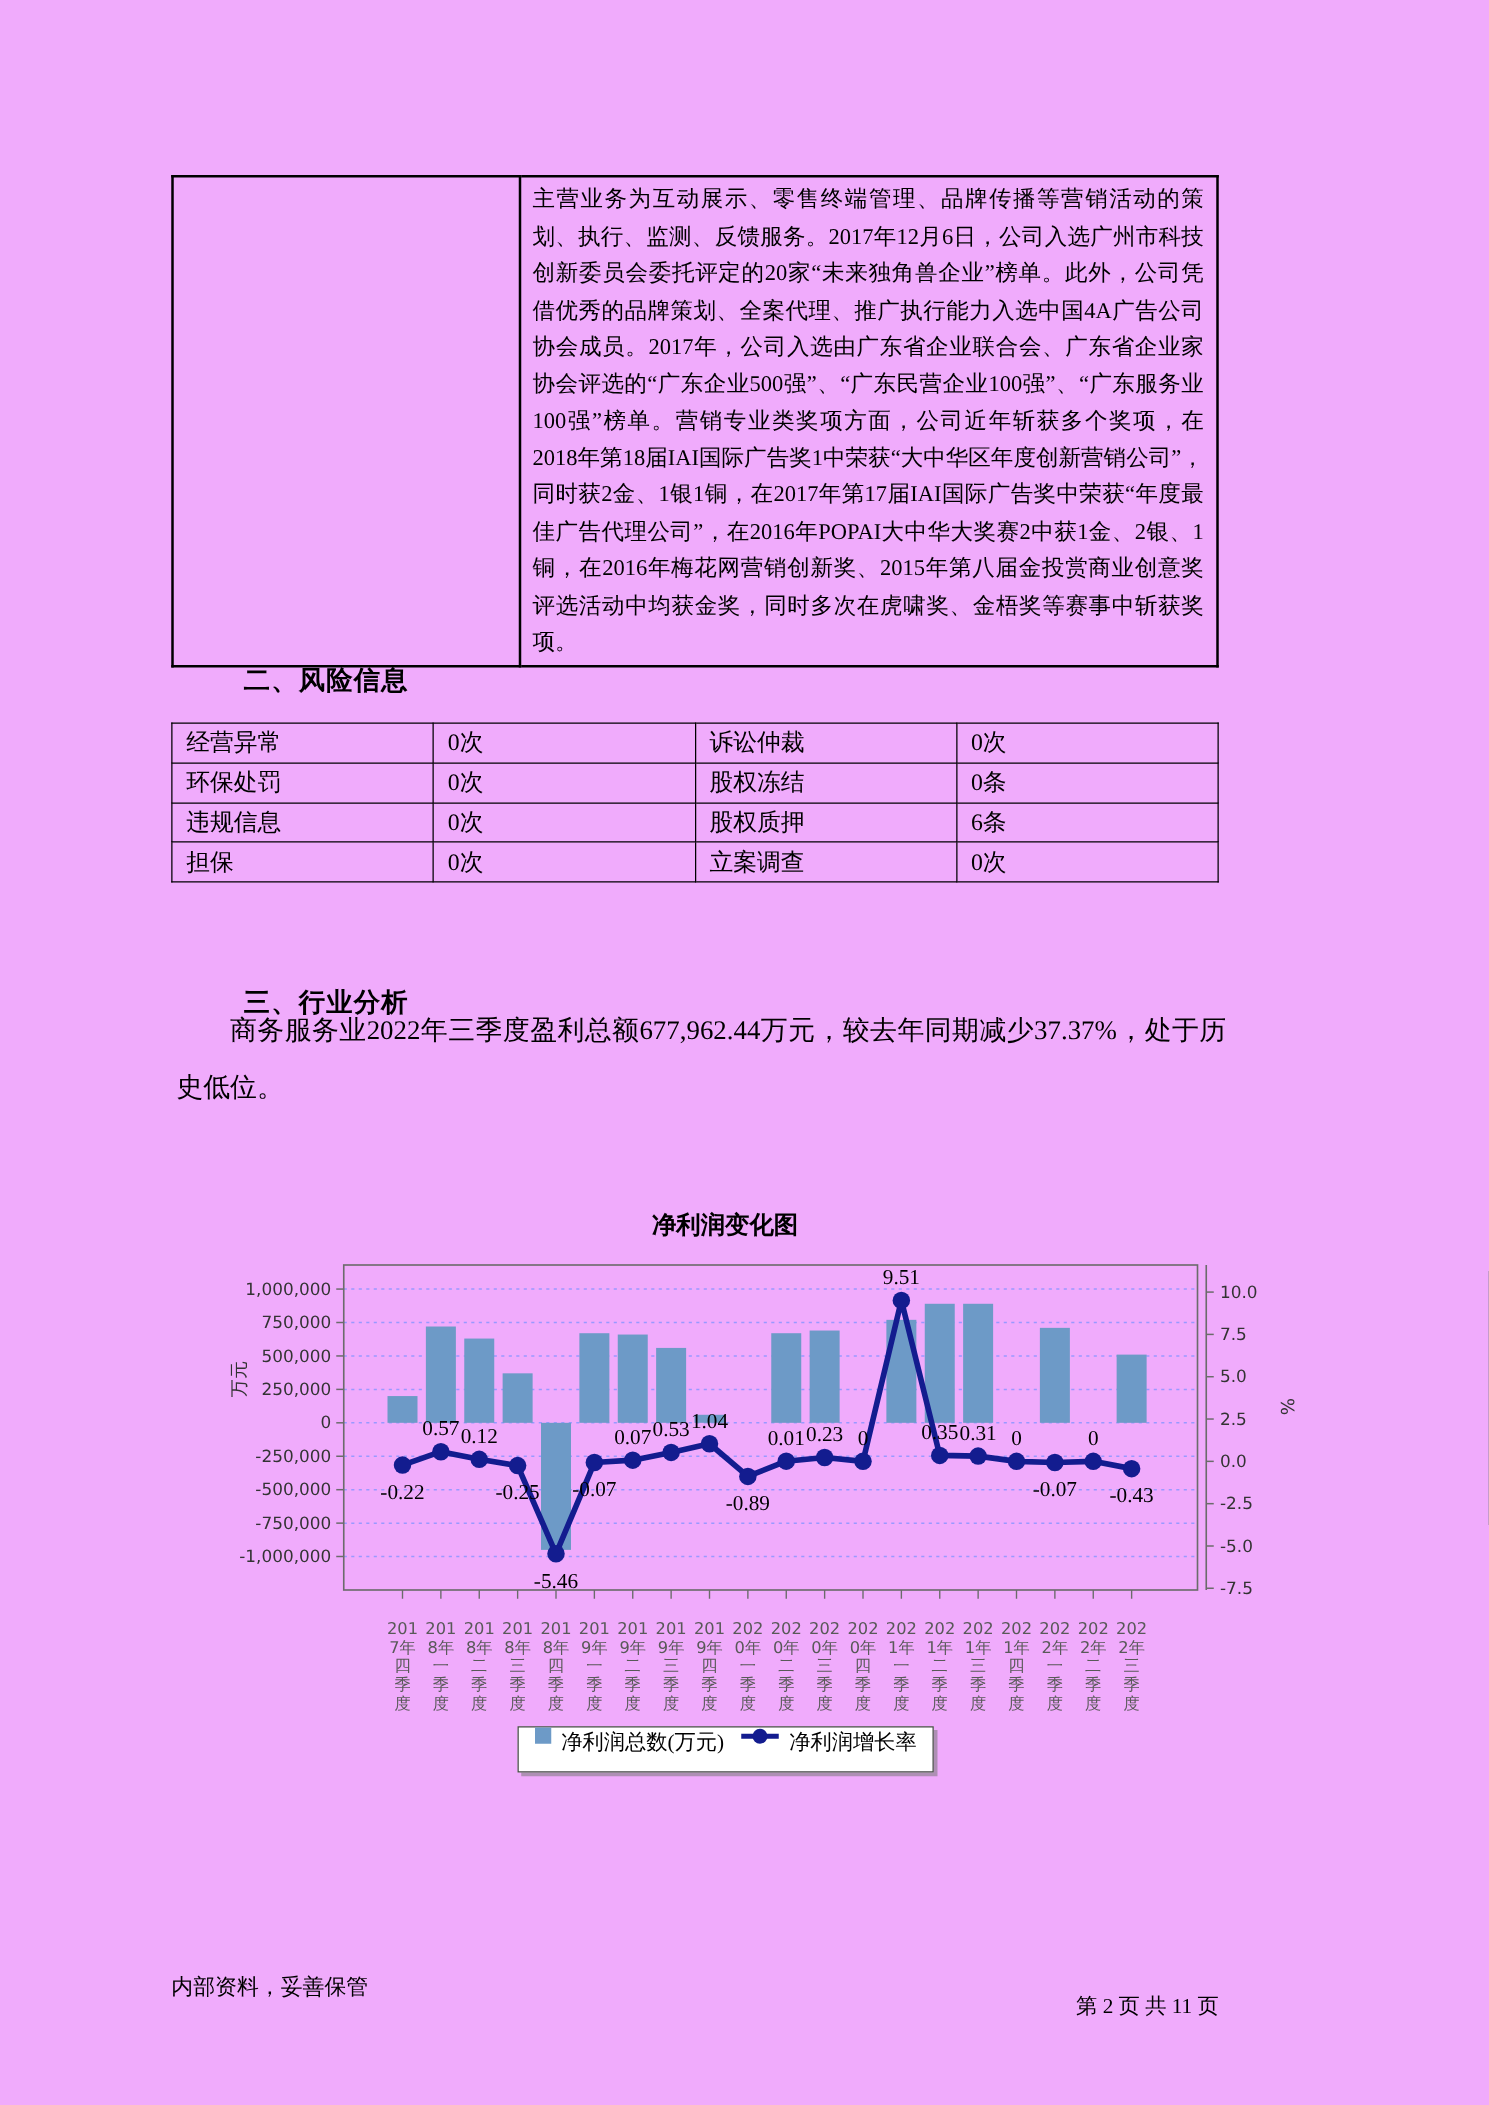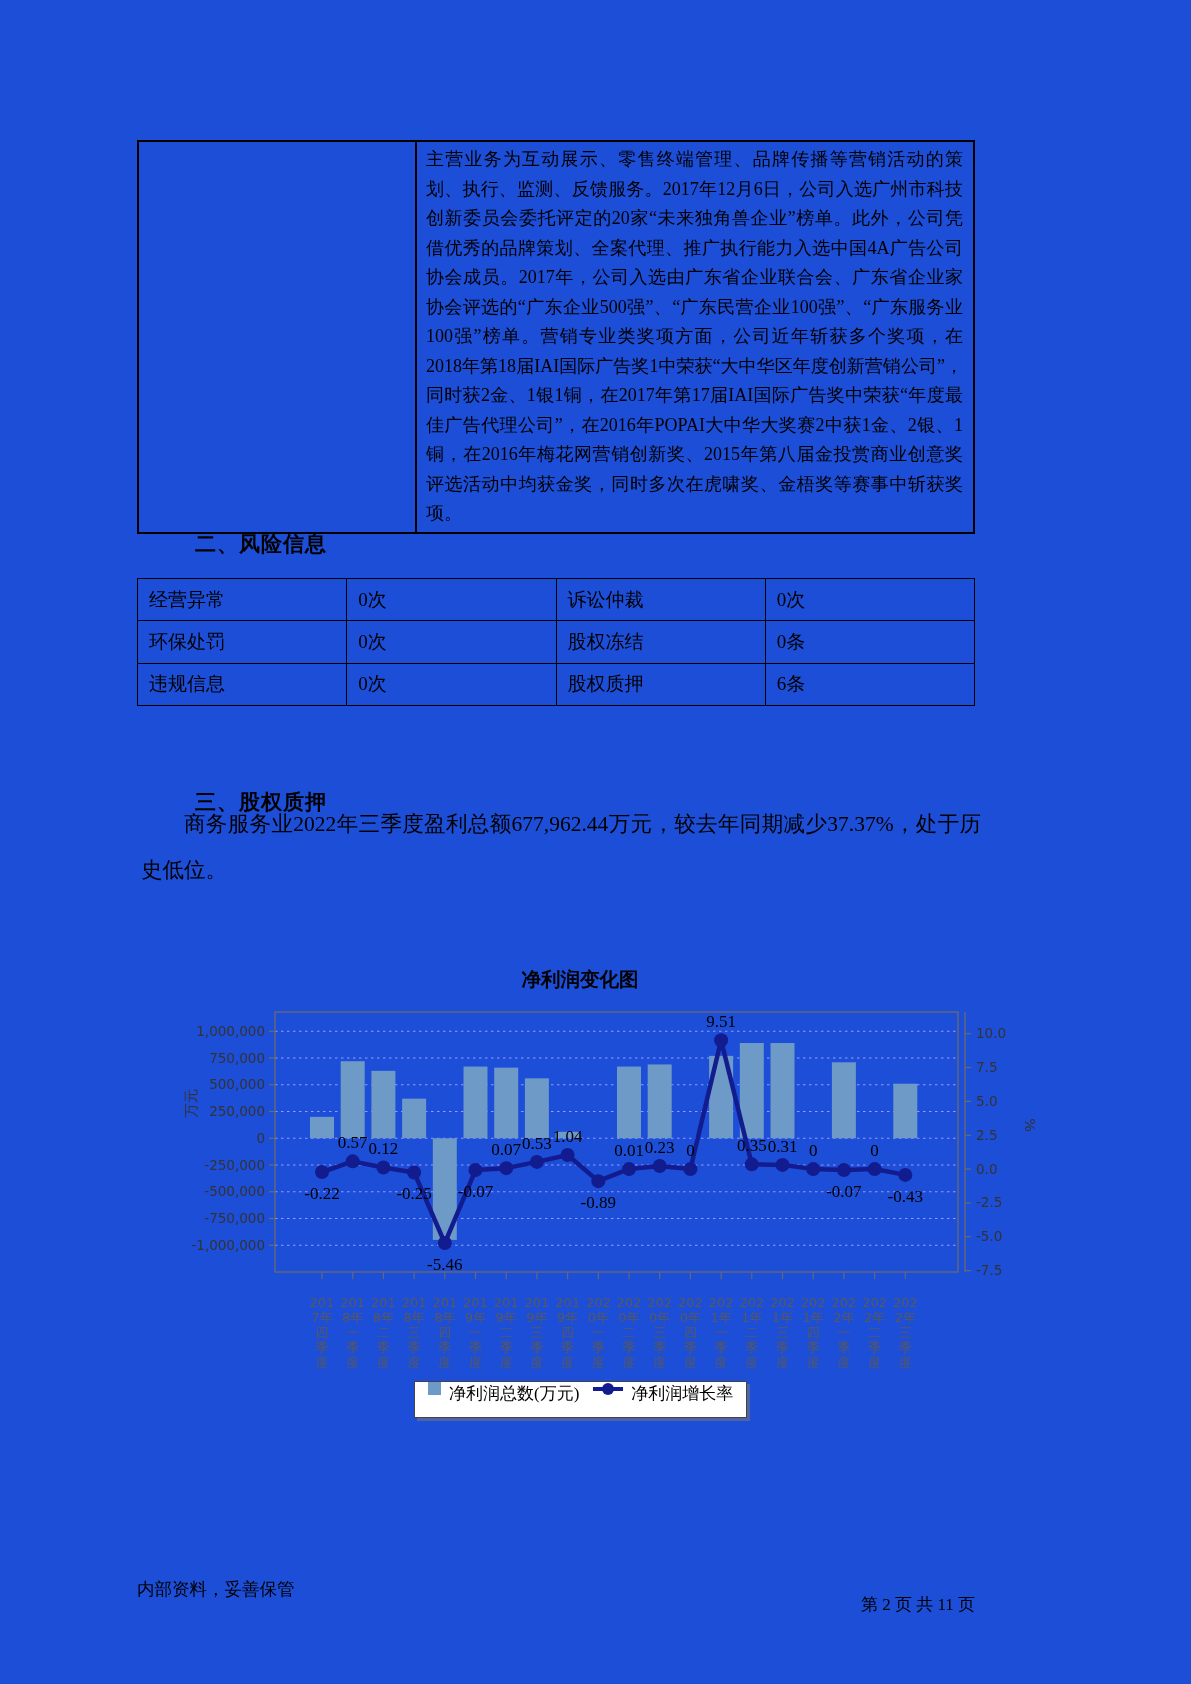--- a/index.html
+++ b/index.html
@@ -1,17 +1,17 @@
 <!DOCTYPE html>
 <html><head>
 <meta charset="utf-8">
 <style>
   html,body{margin:0;padding:0;background:#888;}
   .page{
-    position:relative;width:1191px;height:1684px;background:#1d4ed8;margin:0 auto;
+    position:relative;width:1191px;height:1684px;background:#f0abfc;margin:0 auto;
     font-family:"Liberation Serif","DejaVu Serif",serif;color:#000;overflow:hidden;
   }
   
   .profile-table{
     position:absolute;left:137px;top:140px;width:838px;height:360px;
     border-collapse:collapse;table-layout:fixed;
   }
   .profile-table td{border:2px solid #000;vertical-align:top;}
   .profile-table .pt-left{width:274px;}
   .profile-table .pt-right{
@@ -81,24 +81,30 @@
       <td>0次</td>
       <td>股权冻结</td>
       <td>0条</td>
     </tr>
     <tr>
       <td>违规信息</td>
       <td>0次</td>
       <td>股权质押</td>
       <td>6条</td>
     </tr>
+    <tr>
+      <td>担保</td>
+      <td>0次</td>
+      <td>立案调查</td>
+      <td>0次</td>
+    </tr>
   </tbody>
     </table>
 
-  <h2 class="sec-heading" id="industry-heading">三、股权质押</h2>
+  <h2 class="sec-heading" id="industry-heading">三、行业分析</h2>
 
   <p class="industry-paragraph">商务服务业2022年三季度盈利总额677,962.44万元，较去年同期减少37.37%，处于历史低位。</p>
 
   <svg id="chart-svg" class="chart-svg" viewBox="0 0 860 415">
       <text x="400" y="28" text-anchor="middle" font-size="19.5" font-weight="bold" font-family="&quot;Liberation Sans&quot;,&quot;DejaVu Sans&quot;,sans-serif" fill="#000">净利润变化图</text>
       <line x1="95" y1="73.25925925925927" x2="778" y2="73.25925925925927" stroke="#9999ff" stroke-width="1.2" stroke-dasharray="2.5,3.5"></line>
       <line x1="95" y1="100.0082304526749" x2="778" y2="100.0082304526749" stroke="#9999ff" stroke-width="1.2" stroke-dasharray="2.5,3.5"></line>
       <line x1="95" y1="126.75720164609054" x2="778" y2="126.75720164609054" stroke="#9999ff" stroke-width="1.2" stroke-dasharray="2.5,3.5"></line>
       <line x1="95" y1="153.50617283950618" x2="778" y2="153.50617283950618" stroke="#9999ff" stroke-width="1.2" stroke-dasharray="2.5,3.5"></line>
       <line x1="95" y1="180.2551440329218" x2="778" y2="180.2551440329218" stroke="#9999ff" stroke-width="1.2" stroke-dasharray="2.5,3.5"></line>

